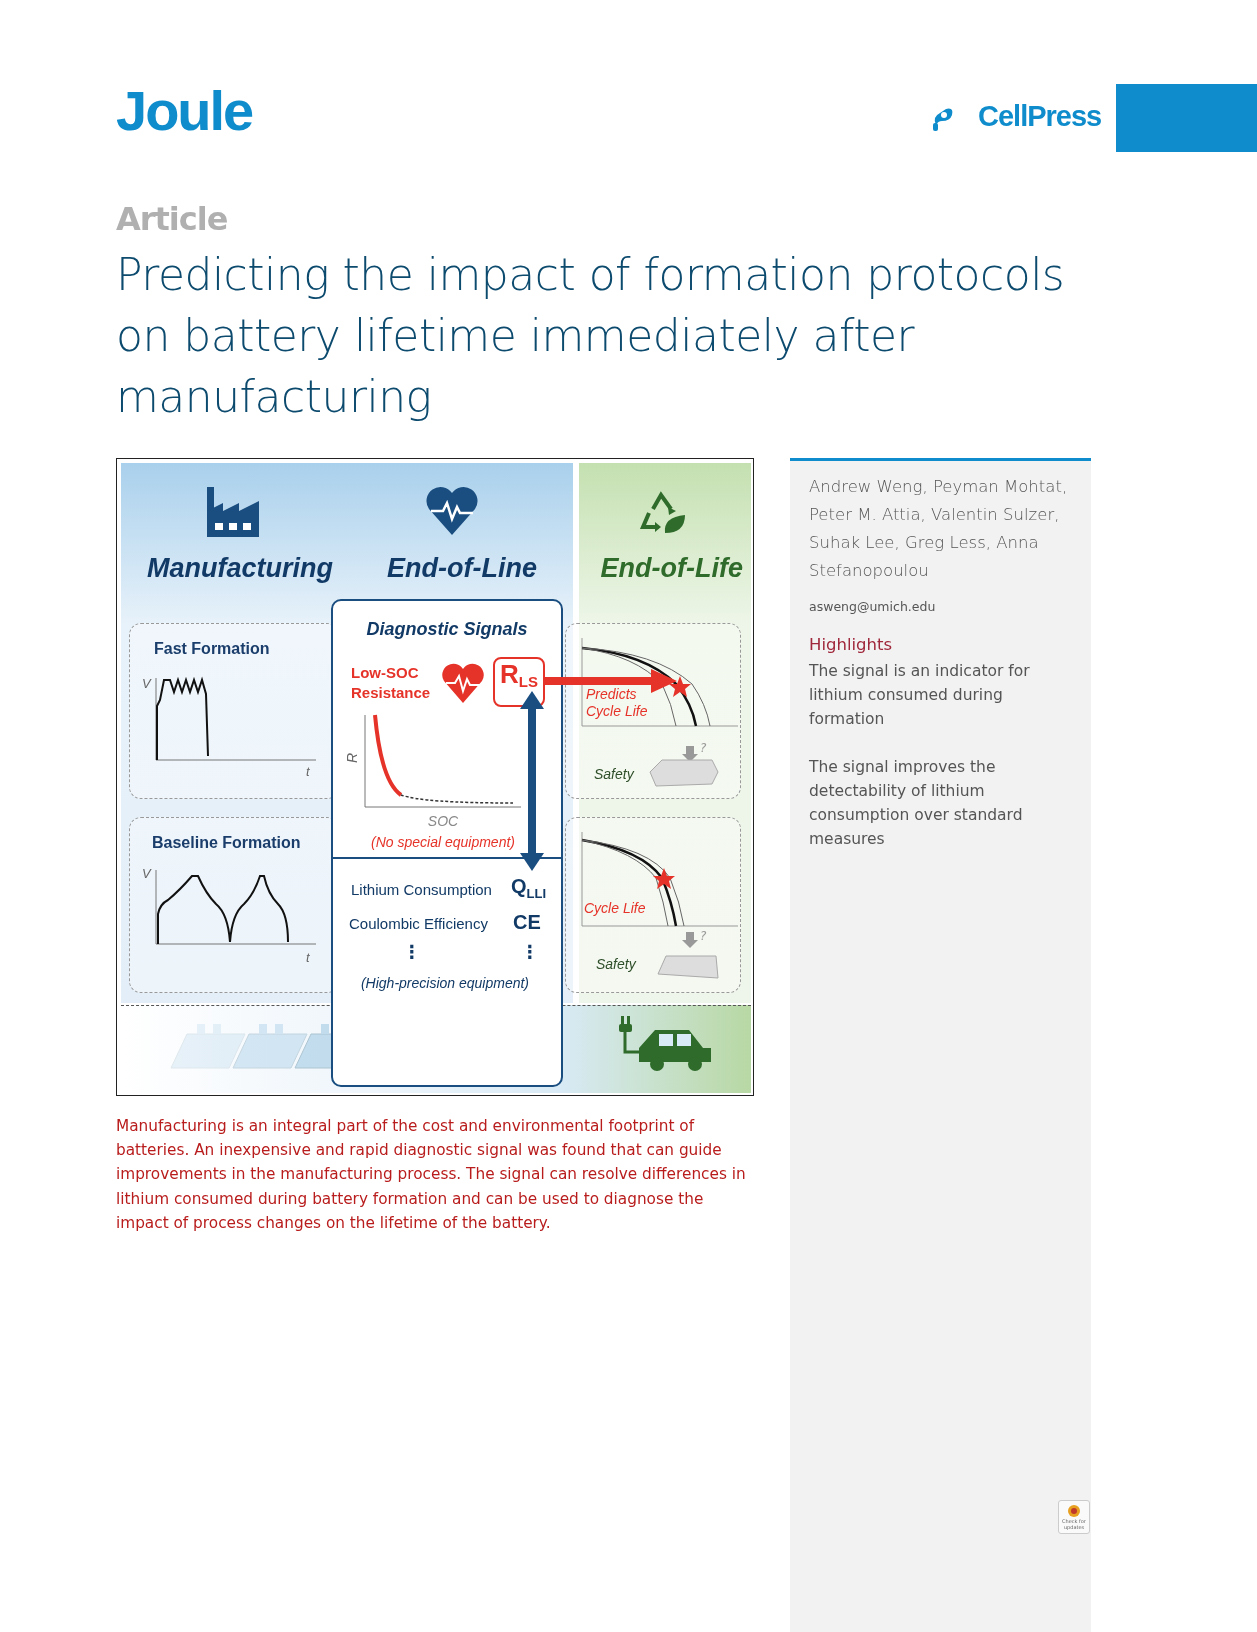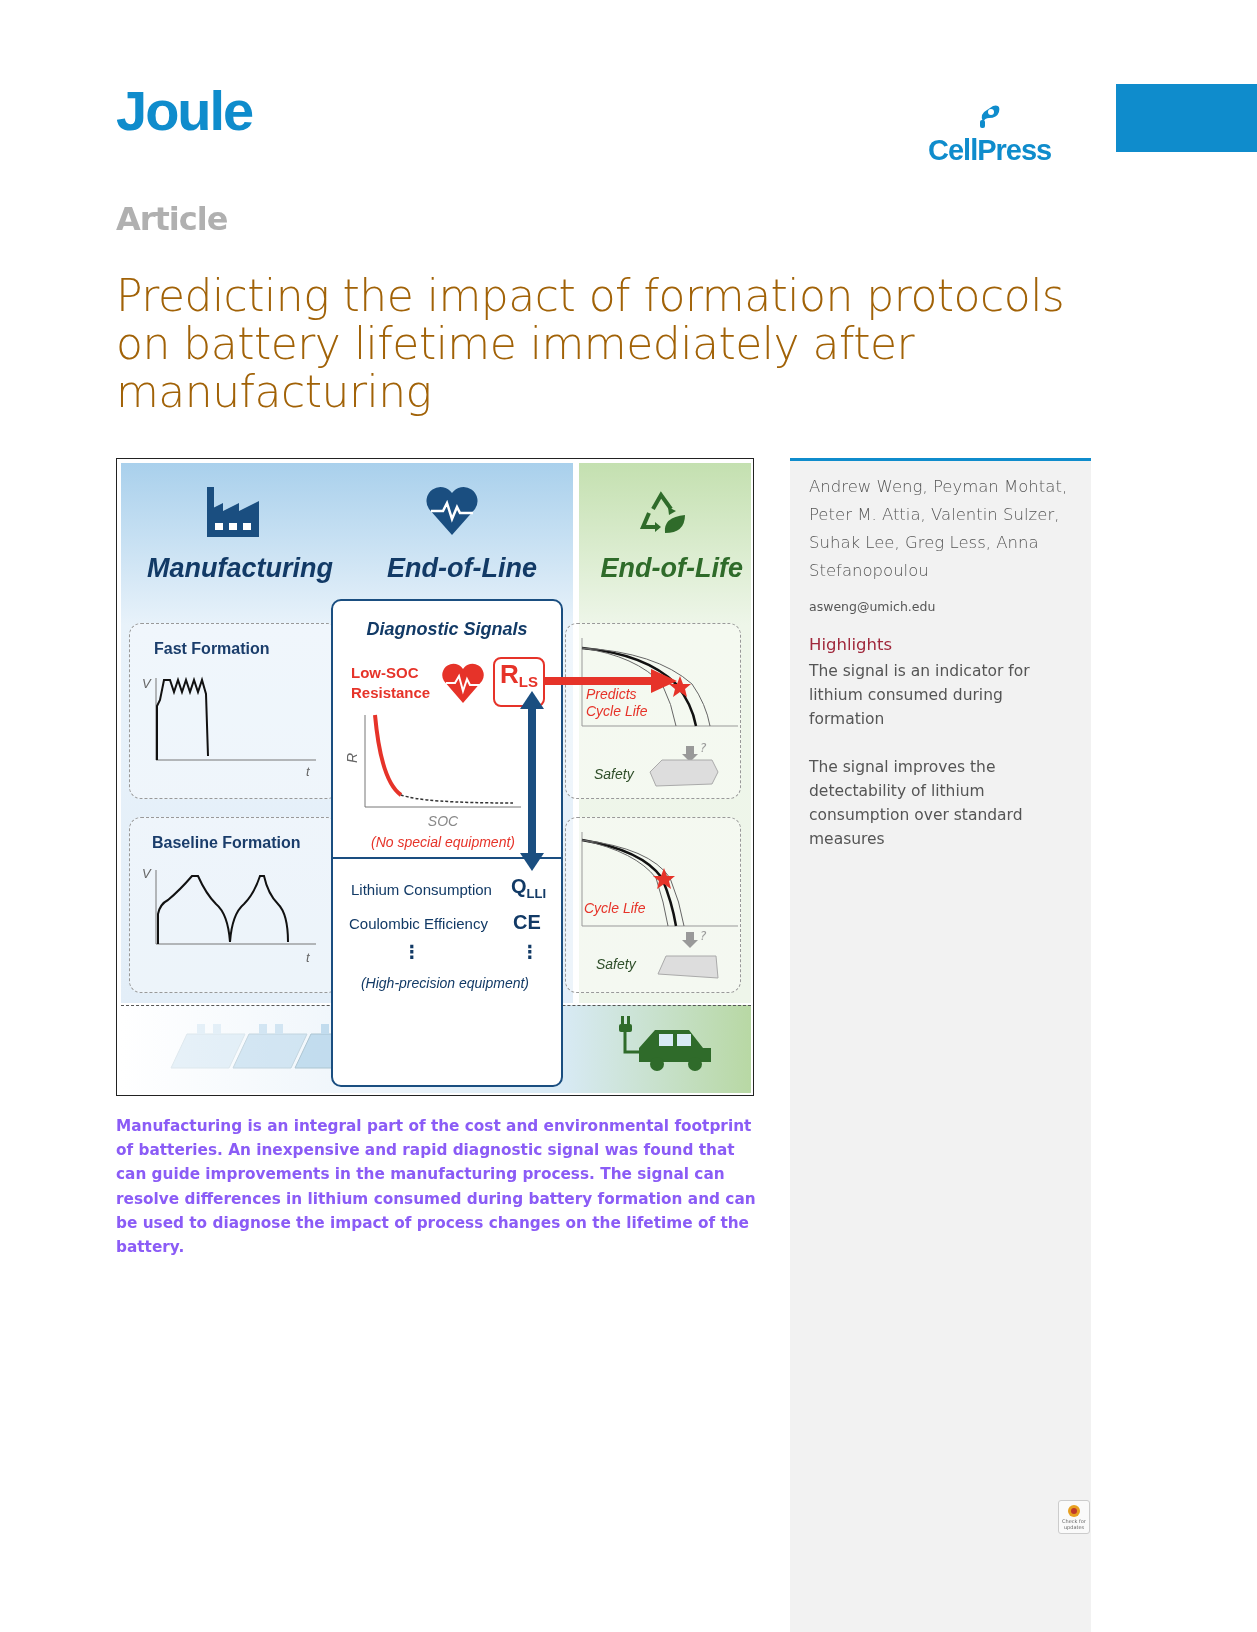--- a/index.html
+++ b/index.html
@@ -1,21 +1,21 @@
 <!DOCTYPE html>
 <html><head>
 <meta charset="utf-8">
 <style>
   * { box-sizing: border-box; margin: 0; padding: 0; }
   body { width: 1257px; height: 1632px; background: #fff; position: relative; font-family: "DejaVu Sans", sans-serif; color: #222; overflow: hidden; }
   .joule-logo { position: absolute; left: 116px; top: 78px; font-family: "Liberation Sans", sans-serif; font-weight: bold; font-size: 56px; color: #0f8ccc; letter-spacing: -2px; }
-  .cellpress { position: absolute; left: 928px; top: 100px; display: flex; align-items: center; gap: 4px; color: #0f8ccc; font-family: "Liberation Sans", sans-serif; font-weight: bold; font-size: 29px; letter-spacing: -1px; flex-direction: column; }
+  .cellpress { position: absolute; left: 928px; top: 100px; display: flex; align-items: flex-end; gap: 20px; color: #0f8ccc; font-family: "Liberation Sans", sans-serif; font-weight: bold; font-size: 29px; letter-spacing: -1px; }
   .blue-tab { position: absolute; left: 1116px; top: 84px; width: 141px; height: 68px; background: #0f8ccc; }
   .article-label { position: absolute; left: 116px; top: 200px; font-size: 32px; font-weight: bold; color: #b0b0b0; font-family: "DejaVu Sans", sans-serif; letter-spacing: -1px; }
-  .title { position: absolute; left: 116px; top: 244px; width: 980px; font-size: 44px; line-height: 48px; font-weight: 300; color: #a16207; font-family: "DejaVu Sans", sans-serif; letter-spacing: -0.5px; margin-top: 28px; }
+  .title { position: absolute; left: 116px; top: 244px; width: 980px; font-size: 44px; line-height: 61px; font-weight: 300; color: #0c4a6e; font-family: "DejaVu Sans", sans-serif; letter-spacing: -0.5px; }
 
   
   .ga { position: absolute; left: 116px; top: 458px; width: 638px; height: 638px; border: 1.5px solid #222; background: #fff; overflow: hidden; }
   .ga-blue { position: absolute; left: 4px; top: 4px; width: 452px; height: 540px; background: linear-gradient(#a9d0ec, #e8f2fa 30%, #e3eef8); }
   .ga-green { position: absolute; left: 462px; top: 4px; width: 172px; height: 540px; background: linear-gradient(#c4e0b0, #eef6e9 30%, #eef5ea); }
   .ga-bottom { position: absolute; left: 4px; top: 546px; width: 630px; height: 88px; background: linear-gradient(90deg, #fff 0%, #eef5fb 40%, #d8eaf5 70%, #b8d8a4 100%); border-top: 1.5px dashed #555; }
   .col-head { position: absolute; font-family: "Liberation Sans", sans-serif; font-weight: bold; font-style: italic; font-size: 27px; text-align: right; }
   .ico { position: absolute; }
   .panel { position: absolute; border: 1.5px dashed #999; border-radius: 12px; background: rgba(255,255,255,0.35); }
   .panel-title { position: absolute; font-family: "Liberation Sans", sans-serif; font-weight: bold; font-size: 16px; color: #1a3d6b; }
@@ -27,21 +27,21 @@
 
   
   .sidebar { position: absolute; left: 790px; top: 458px; width: 301px; height: 1195px; background: #f2f2f2; border-top: 3px solid #0f8ccc; border-bottom: 3px solid #0f8ccc; }
   .authors { position: absolute; left: 19px; top: 12px; width: 280px; font-size: 16.5px; line-height: 28px; color: #555; font-weight: 300; }
   .email { position: absolute; left: 19px; top: 138px; font-size: 12.5px; color: #555; }
   .hl-title { position: absolute; left: 19px; top: 174px; font-size: 16.5px; color: #a0283c; }
   .hl-list { position: absolute; left: 19px; top: 198px; width: 270px; }
   .hl-item { font-size: 15.5px; line-height: 24px; color: #555; margin-bottom: 24px; }
   .cite { position: absolute; left: 19px; top: 932px; font-size: 11.5px; line-height: 20px; color: #555; }
   .cite .doi { color: #0f8ccc; }
-  .abstract { position: absolute; left: 116px; top: 1114px; width: 640px; font-size: 15.3px; line-height: 24.2px; color: #8b5cf6; font-weight: 700; }
+  .abstract { position: absolute; left: 116px; top: 1114px; width: 640px; font-size: 15.3px; line-height: 24.2px; color: #b91c1c; font-weight: 400; }
   .check-badge { position: absolute; left: 1058px; top: 1500px; width: 32px; height: 34px; border: 1px solid #ccc; border-radius: 3px; background: #fafafa; display: flex; flex-direction: column; align-items: center; justify-content: center; font-size: 5px; color: #666; }
 </style>
 </head>
 <body>
 
 <div class="joule-logo">Joule</div>
 <div class="cellpress">
   <svg width="30" height="30" viewBox="0 0 30 30">
       <path d="M8 22 Q4 14 12 10 L18 6 Q26 4 24 12 Q22 18 14 18 Q10 18 8 22 Z" fill="#0f8ccc"></path>
       <circle cx="16" cy="12" r="3" fill="#fff"></circle>

